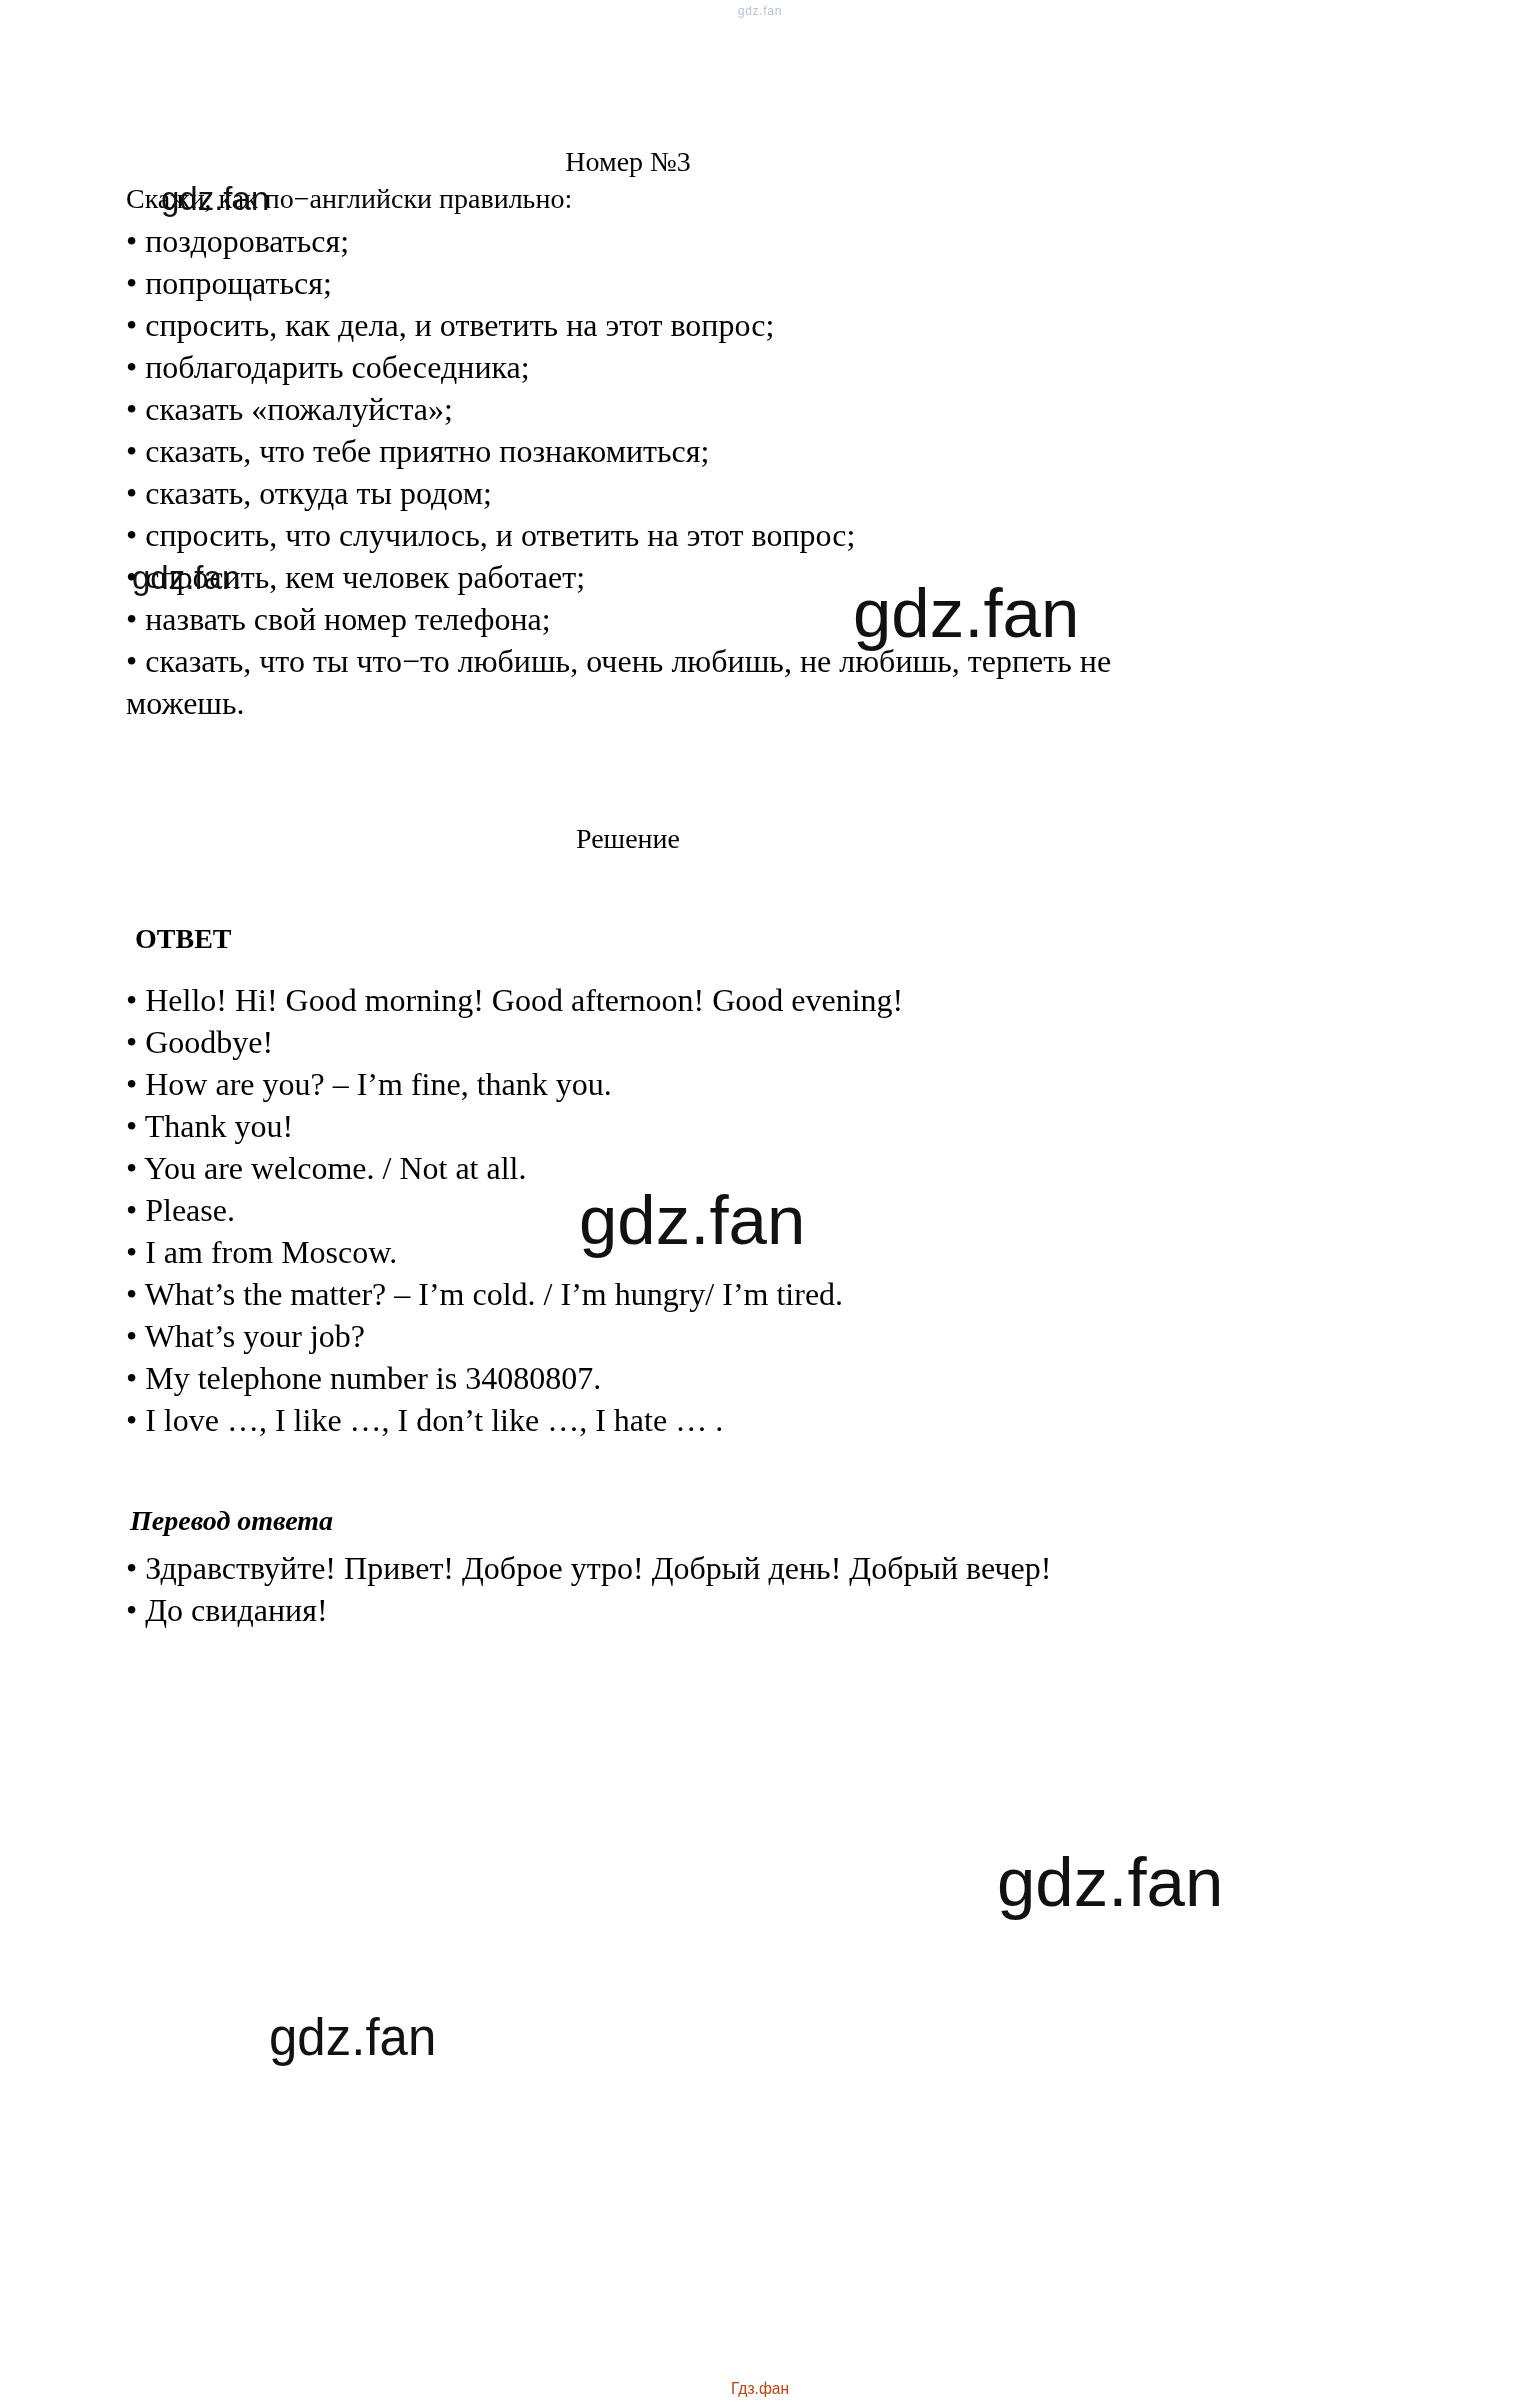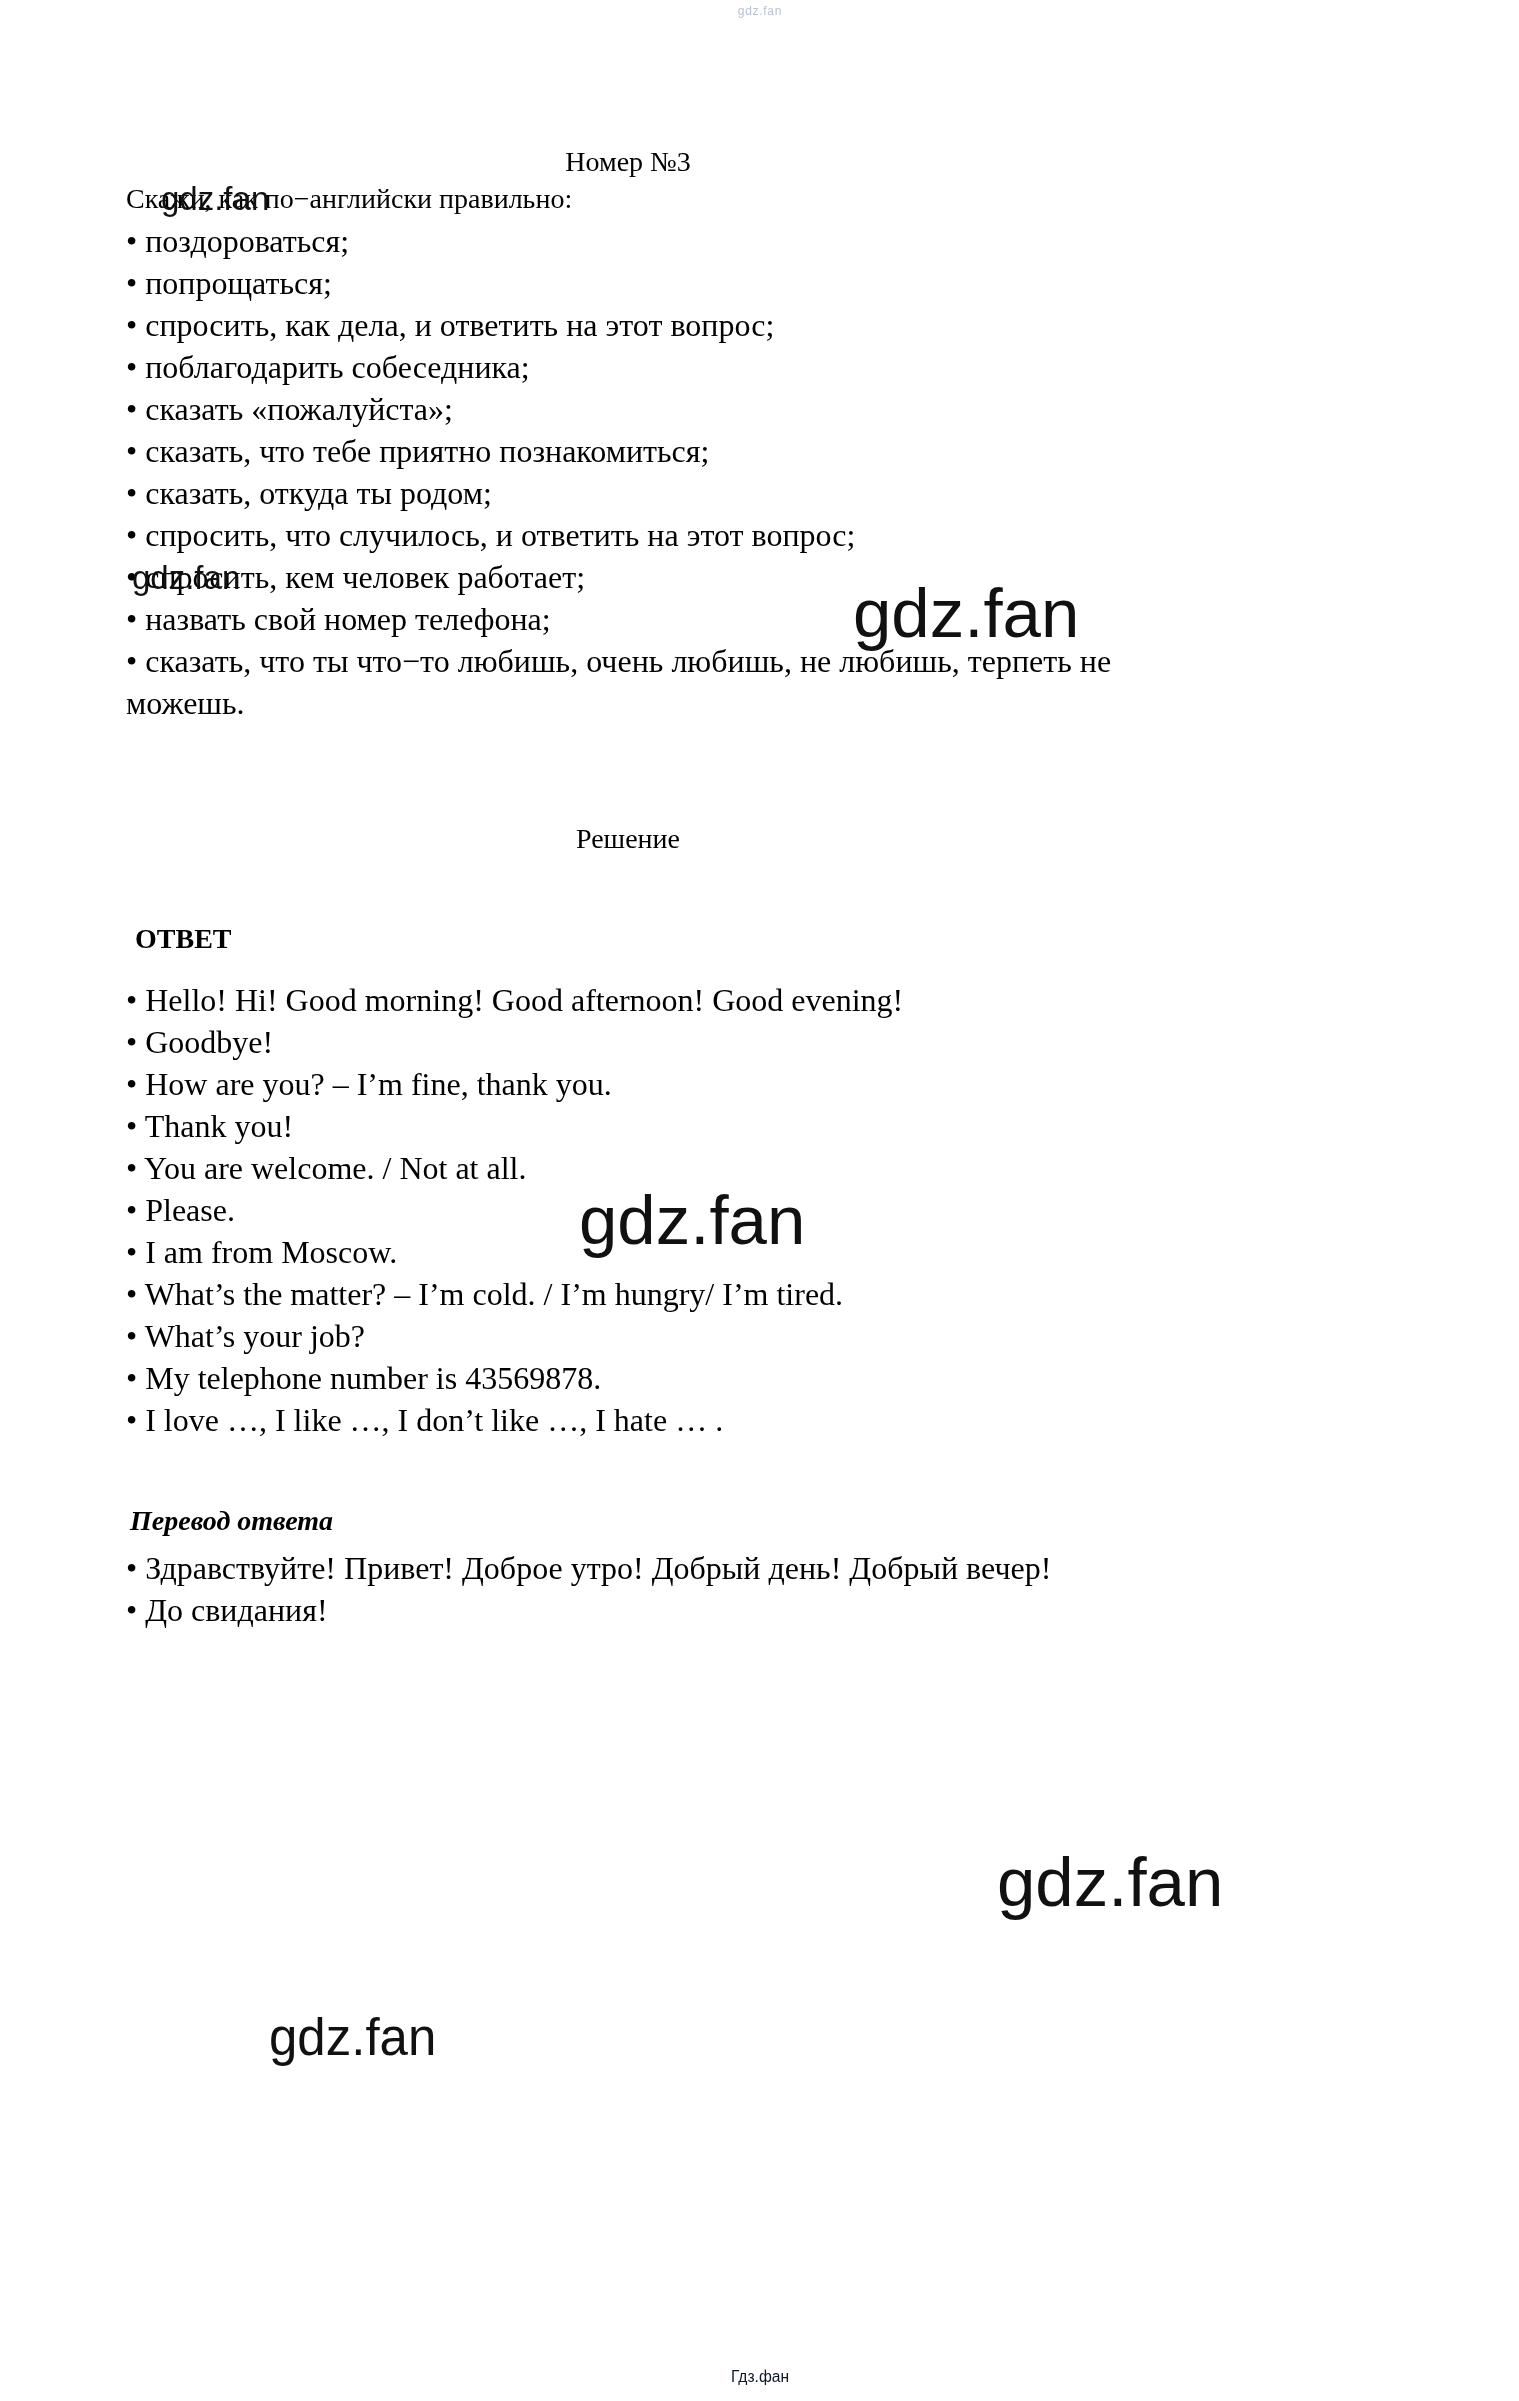--- a/index.html
+++ b/index.html
@@ -32,27 +32,27 @@
     text-align: center;
     font-family: "Liberation Sans", sans-serif;
     font-size: 12px;
     color: #b9c2d6;
     letter-spacing: 0.7px;
   }
 
   
   .bottom-mark {
     position: absolute;
-    bottom: 15px;
+    bottom: 3px;
     left: 0;
     width: 1520px;
     text-align: center;
     font-family: "Liberation Sans", sans-serif;
     font-size: 15.6px;
-    color: #0f172a;
+    color: #c2410c;
   }
 
   .content {
     position: absolute;
     top: 4px;
     left: 0;
     width: 1256px;
   }
 
   .title {
@@ -173,21 +173,21 @@
     <div class="answer-block">
       <div class="line">• Hello! Hi! Good morning! Good afternoon! Good evening!</div>
       <div class="line">• Goodbye!</div>
       <div class="line">• How are you? – I’m fine, thank you.</div>
       <div class="line">• Thank you!</div>
       <div class="line">• You are welcome. / Not at all.</div>
       <div class="line">• Please.</div>
       <div class="line">• I am from Moscow.</div>
       <div class="line">• What’s the matter? – I’m cold. / I’m hungry/ I’m tired.</div>
       <div class="line">• What’s your job?</div>
-      <div class="line">• My telephone number is 43569878.</div>
+      <div class="line">• My telephone number is 34080807.</div>
       <div class="line">• I love …, I like …, I don’t like …, I hate … .</div>
     </div>
 
     <div class="translate-head">Перевод ответа</div>
 
     <div class="translate-block">
       <div class="line">• Здравствуйте! Привет! Доброе утро! Добрый день! Добрый вечер!</div>
       <div class="line">• До свидания!</div>
     </div>
 

